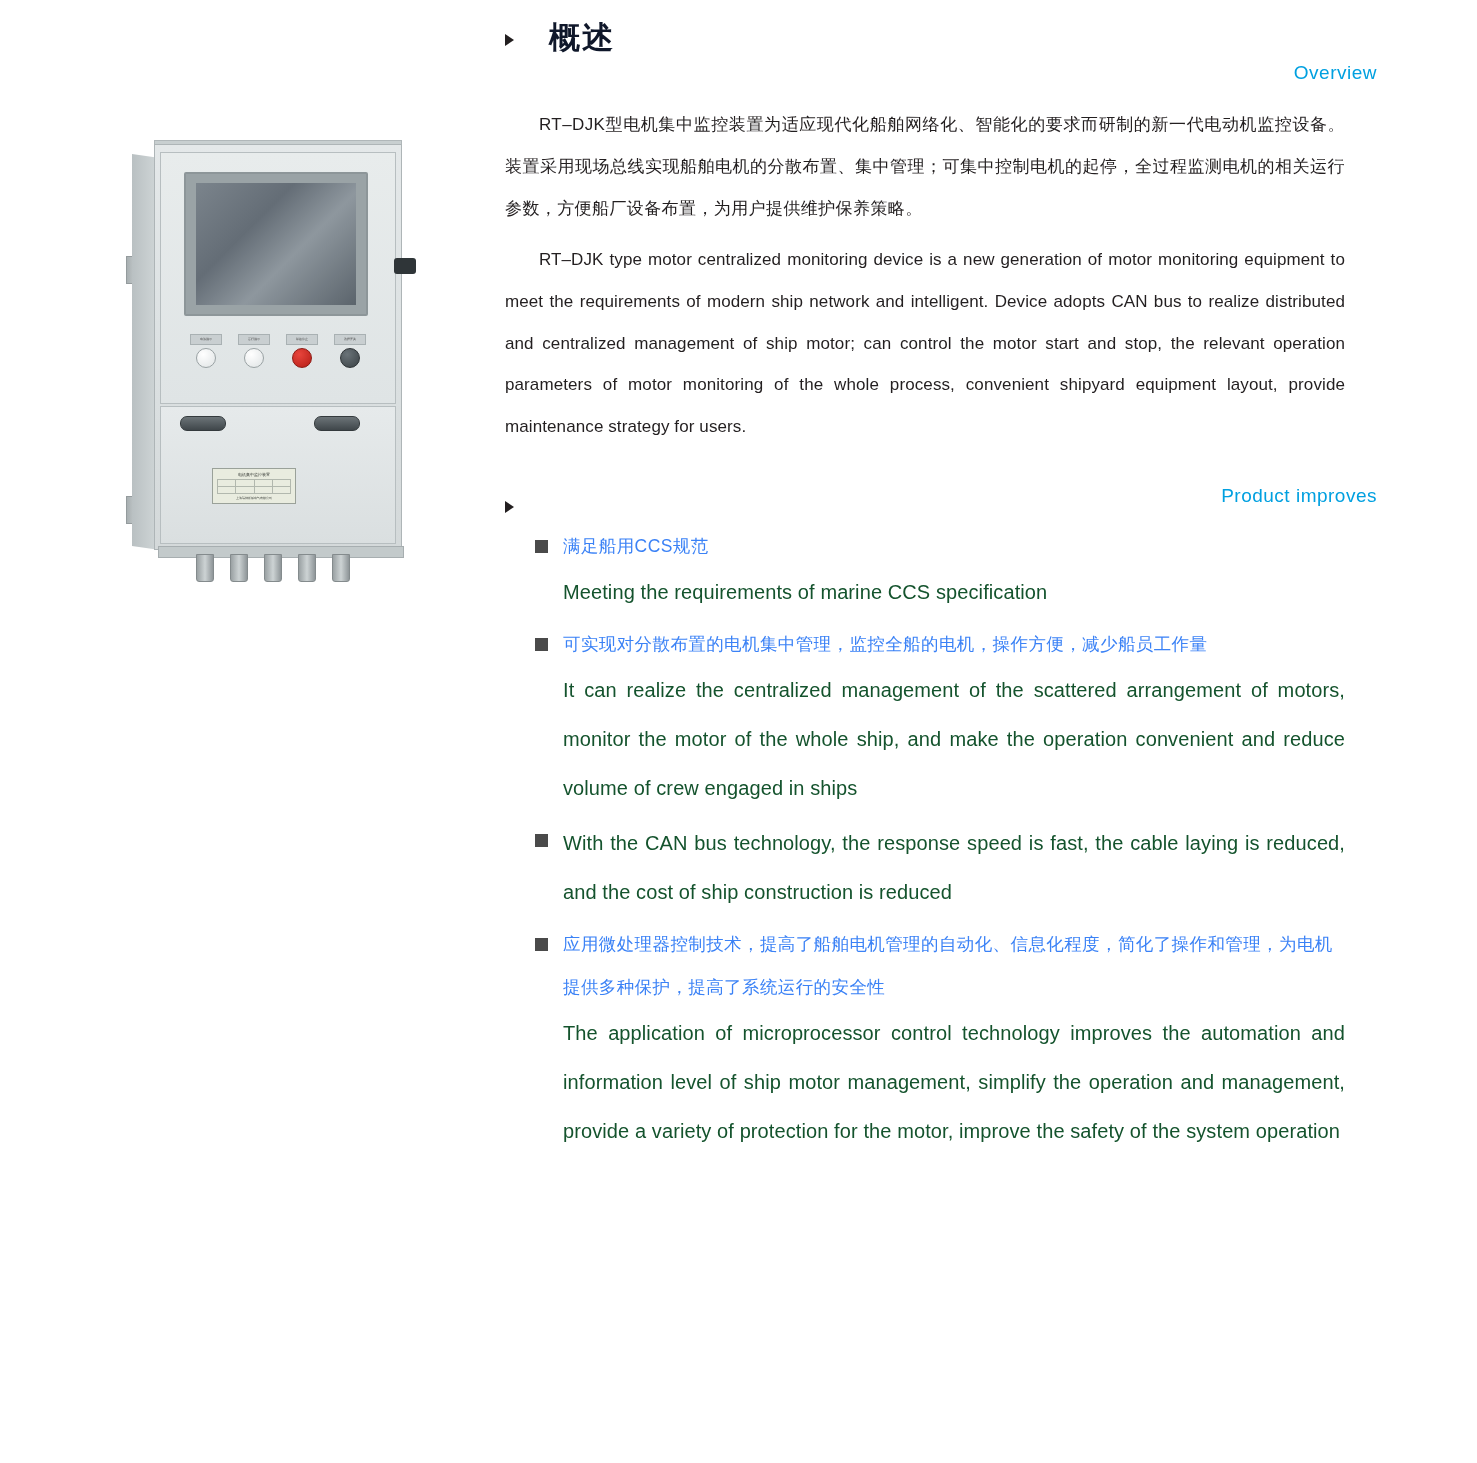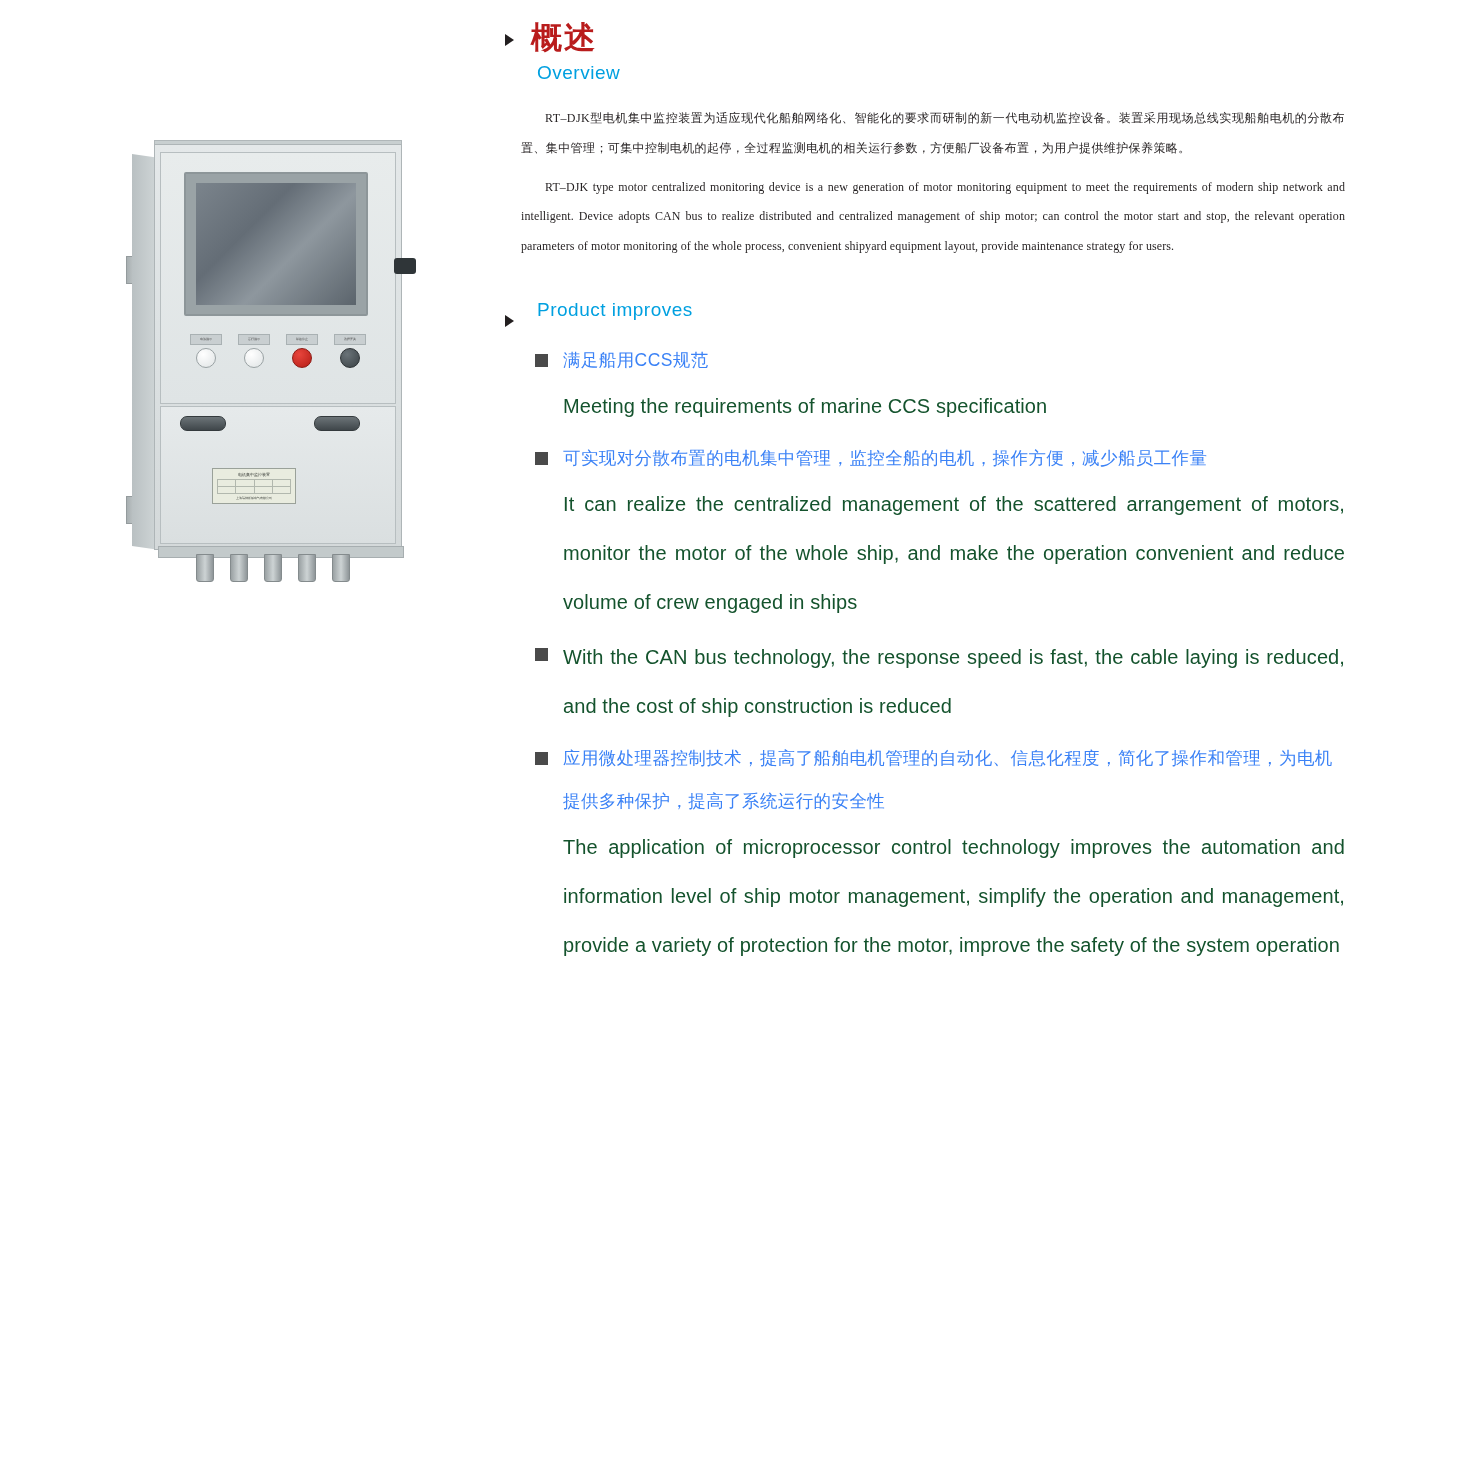--- a/index.html
+++ b/index.html
@@ -231,44 +231,44 @@
     position: absolute;
     left: 8px;
     top: 16px;
     width: 0;
     height: 0;
     border-left: 9px solid #231f20;
     border-top: 6px solid transparent;
     border-bottom: 6px solid transparent;
   }
   .sec-cn {
-    margin-left: 34px;
+    margin-left: 52px;
     font-size: 31px;
     font-weight: bold;
-    color: #b91c1c;
+    color: #0f172a;
     letter-spacing: 2px;
     line-height: 1.3;
   }
   .sec-en {
     margin-left: 40px;
     font-size: 19px;
     color: #00a0e0;
     letter-spacing: 0.5px;
     margin-top: 4px;
+    text-align: right;
   }
 
   .para {
-    margin-left: 24px;
+    margin-left: 8px;
     margin-right: 32px;
-    font-size: 12px;
+    font-size: 17px;
     line-height: 2.45;
     color: #231f20;
     text-align: justify;
     text-justify: inter-word;
-    font-family: Liberation Serif, serif;
   }
   .para.cn {
     text-indent: 2em;
     letter-spacing: 0.4px;
   }
   .para.en {
     text-indent: 2em;
     letter-spacing: 0.1px;
   }
 

